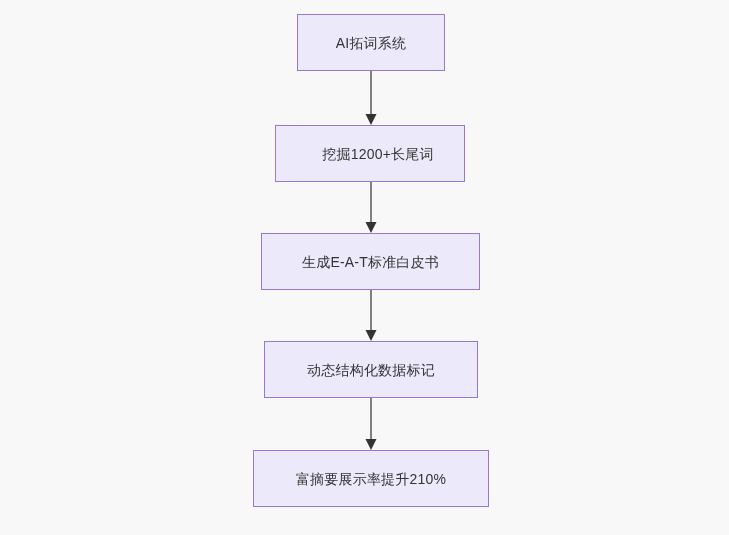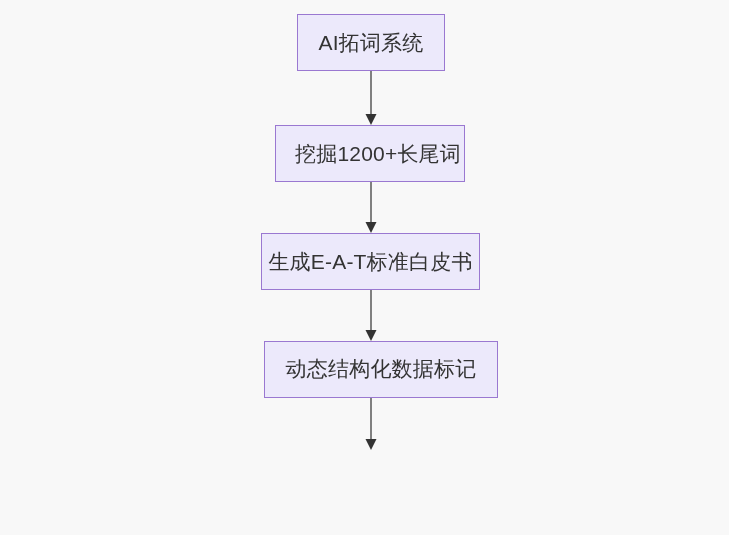--- a/index.html
+++ b/index.html
@@ -25,21 +25,21 @@
     box-sizing: border-box;
     background: #ece9fb;
     border: 1px solid #9a78d1;
     display: flex;
     align-items: center;
     justify-content: center;
     border-radius: 0;
   }
 
   .node-label {
-    font-size: 21px;
+    font-size: 14px;
     line-height: 1;
     color: #333333;
     white-space: nowrap;
     letter-spacing: 0.2px;
   }
 
   .edge {
     position: absolute;
     overflow: visible;
   }
@@ -84,18 +84,21 @@
   </div>
 
   <div class="node" style="left:275px; top:125px; width:190px; height:57px;padding-left:16px;">
     <span class="node-label">挖掘1200+长尾词</span>
   </div>
 
   <div class="node" style="left:261px; top:233px; width:219px; height:57px;">
     <span class="node-label">生成E-A-T标准白皮书</span>
   </div>
 
-  <div class="node" style="left:264px; top:341px; width:234px; height:57px;font-family:Liberation Serif, serif;">
+  <div class="node" style="left:264px; top:341px; width:214px; height:57px;">
     <span class="node-label">动态结构化数据标记</span>
   </div>
 
+  <div class="node" style="left:253px; top:450px; width:236px; height:57px;">
+    <span class="node-label">富摘要展示率提升210%</span>
+  </div>
 
 </div>
 
 </body></html>

